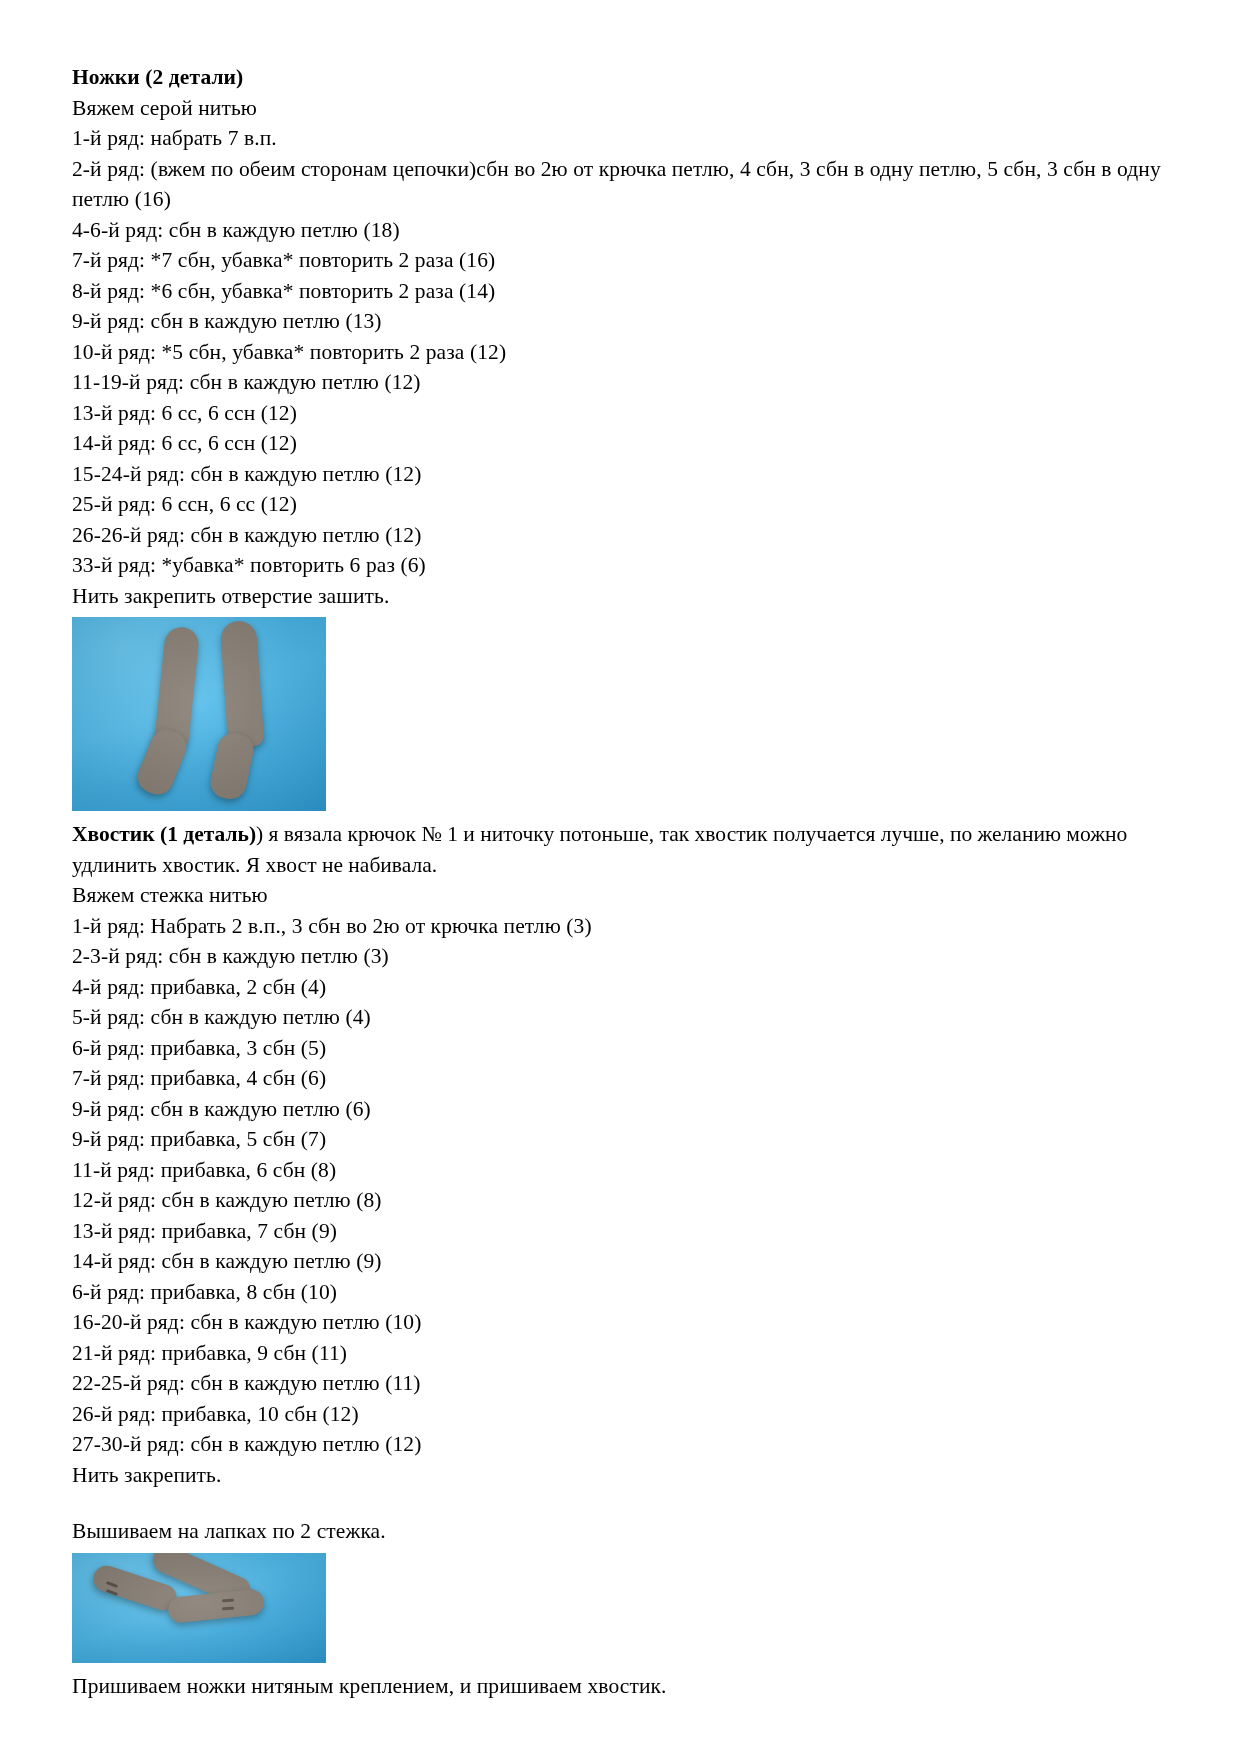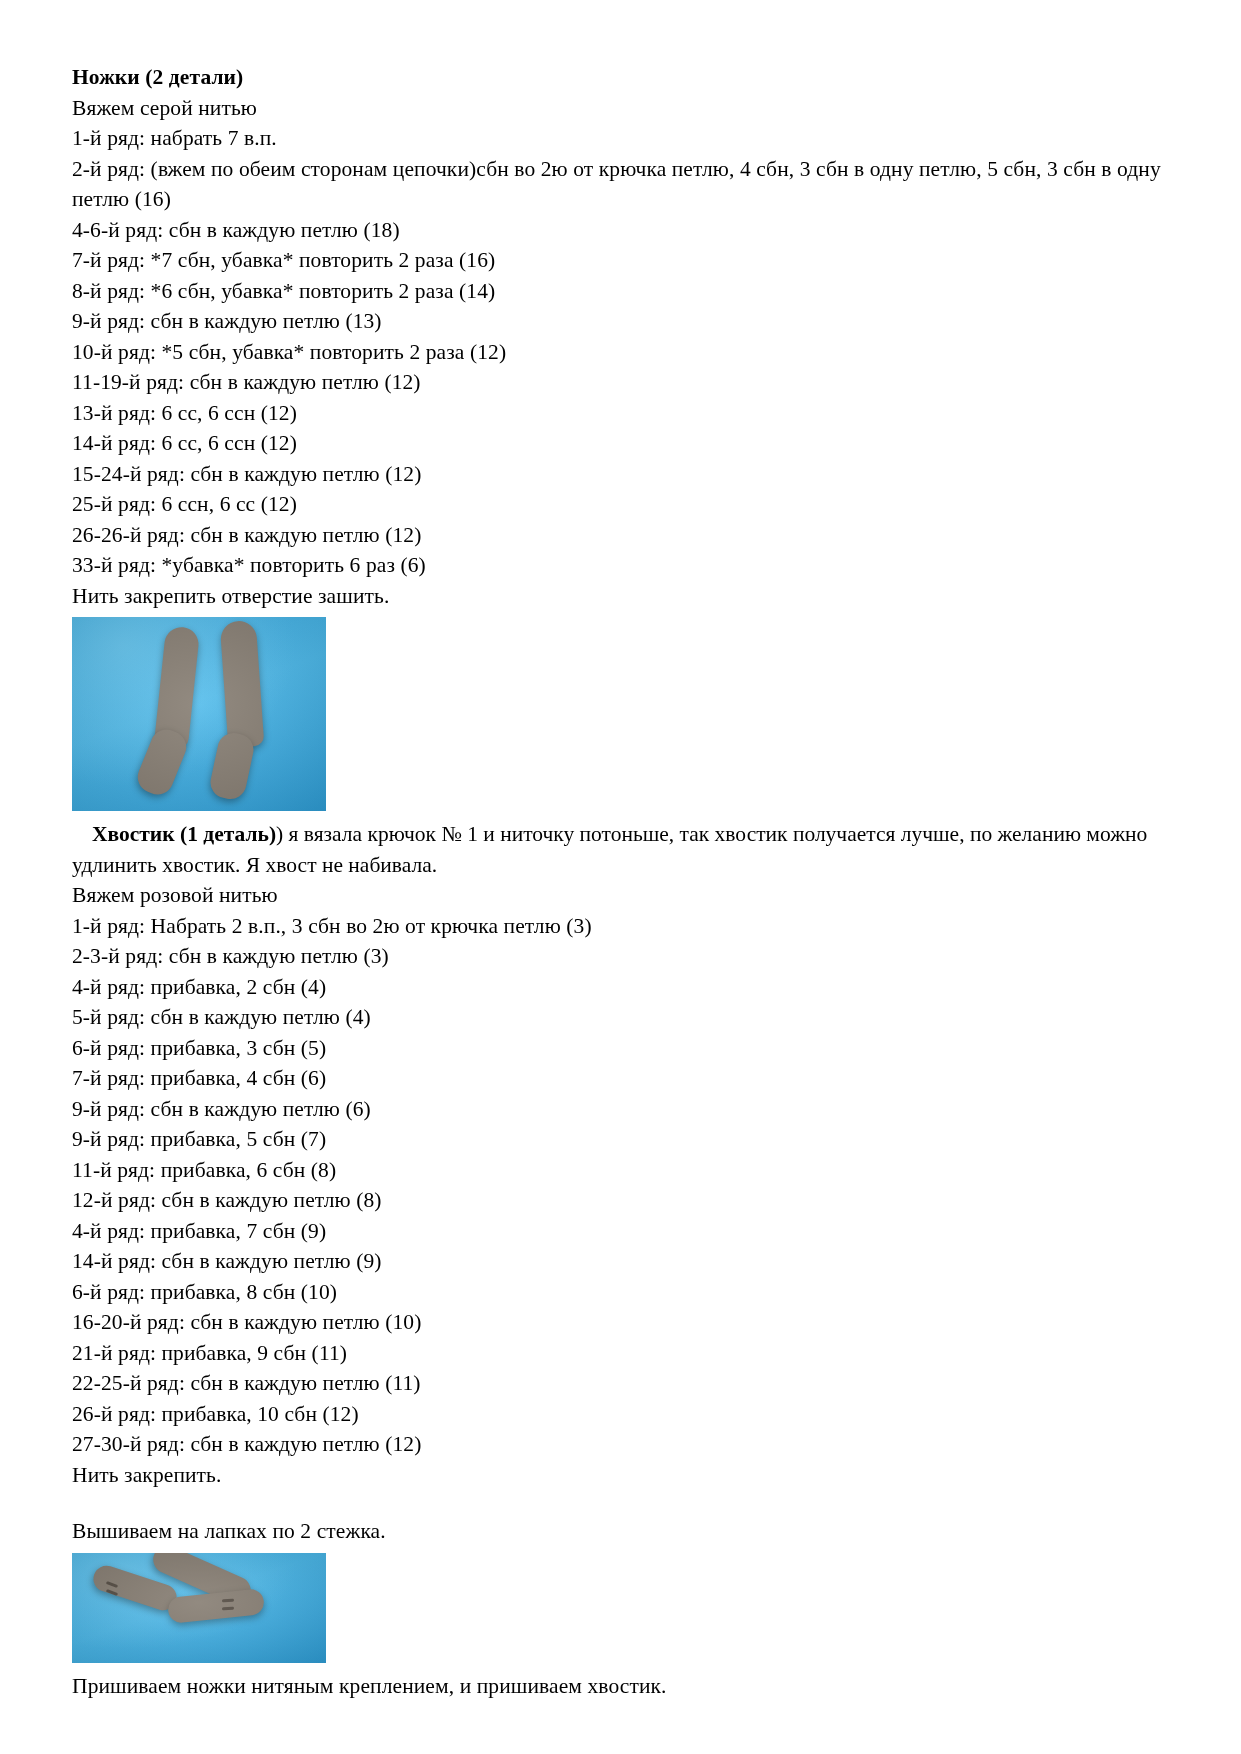--- a/index.html
+++ b/index.html
@@ -28,21 +28,20 @@
   }
   .doc-line.bold {
     font-weight: bold;
   }
   .section-head {
     font-size: 21.5px;
     line-height: 30.5px;
   }
   .section-head .lead {
     font-weight: bold;
-    margin-left: 20px;
   }
   .spacer-md { height: 26px; }
 
   
   .photo {
     position: relative;
     overflow: hidden;
     background: #4bb6e8;
     margin: 6px 0 8px 0;
   }
@@ -154,32 +153,32 @@
     <div class="bg"></div>
     <div class="limb leg1"></div>
     <div class="limb leg1b"></div>
     <div class="limb leg2"></div>
     <div class="limb leg2b"></div>
     <div class="vign"></div>
   </div>
 
   <div>
     <div class="section-head"><span class="lead">Хвостик (1 деталь)</span><span>) я вязала крючок № 1 и ниточку потоньше, так хвостик получается лучше, по желанию можно удлинить хвостик. Я хвост не набивала.</span></div>
-    <div class="doc-line">Вяжем розовой нитью</div>
+    <div class="doc-line">Вяжем стежка нитью</div>
     <div class="doc-line">1-й ряд: Набрать 2 в.п., 3 сбн во 2ю от крючка петлю (3)</div>
     <div class="doc-line">2-3-й ряд: сбн в каждую петлю (3)</div>
     <div class="doc-line">4-й ряд: прибавка, 2 сбн (4)</div>
     <div class="doc-line">5-й ряд: сбн в каждую петлю (4)</div>
     <div class="doc-line">6-й ряд: прибавка, 3 сбн (5)</div>
     <div class="doc-line">7-й ряд: прибавка, 4 сбн (6)</div>
     <div class="doc-line">9-й ряд: сбн в каждую петлю (6)</div>
     <div class="doc-line">9-й ряд: прибавка, 5 сбн (7)</div>
     <div class="doc-line">11-й ряд: прибавка, 6 сбн (8)</div>
     <div class="doc-line">12-й ряд: сбн в каждую петлю (8)</div>
-    <div class="doc-line">4-й ряд: прибавка, 7 сбн (9)</div>
+    <div class="doc-line">13-й ряд: прибавка, 7 сбн (9)</div>
     <div class="doc-line">14-й ряд: сбн в каждую петлю (9)</div>
     <div class="doc-line">6-й ряд: прибавка, 8 сбн (10)</div>
     <div class="doc-line">16-20-й ряд: сбн в каждую петлю (10)</div>
     <div class="doc-line">21-й ряд: прибавка, 9 сбн (11)</div>
     <div class="doc-line">22-25-й ряд: сбн в каждую петлю (11)</div>
     <div class="doc-line">26-й ряд: прибавка, 10 сбн (12)</div>
     <div class="doc-line">27-30-й ряд: сбн в каждую петлю (12)</div>
     <div class="doc-line">Нить закрепить.</div>
   </div>
 

